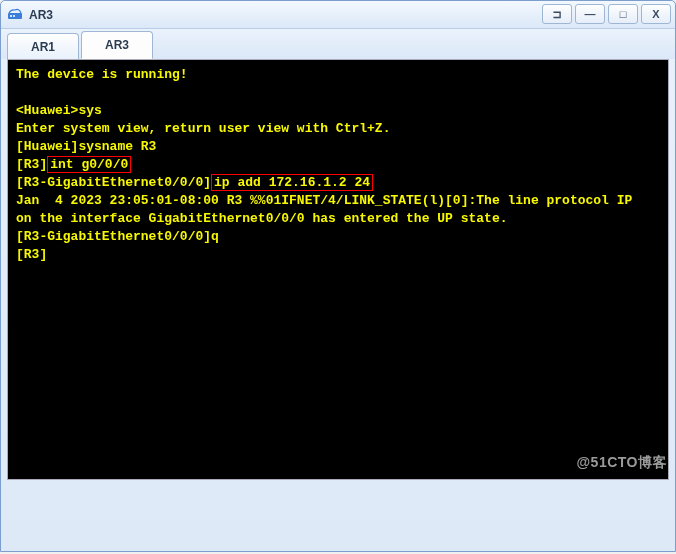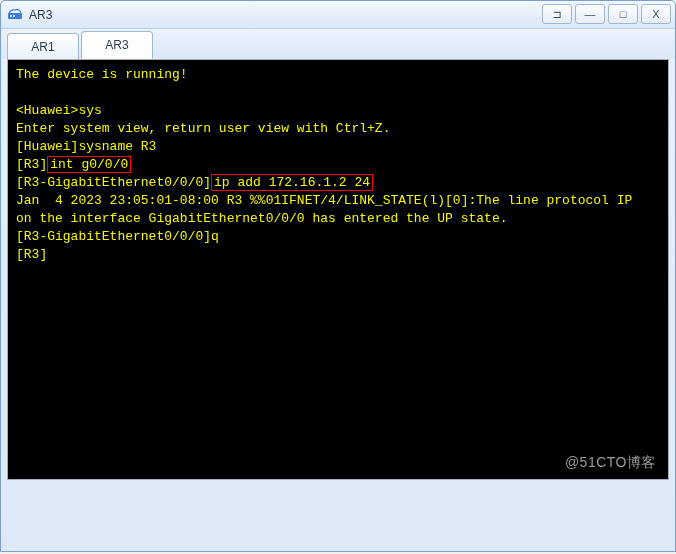--- a/index.html
+++ b/index.html
@@ -1,19 +1,19 @@
 <!DOCTYPE html>
 <html><head>
 <meta charset="utf-8">
 <style>
   * { margin: 0; padding: 0; box-sizing: border-box; }
   body { font-family: "Segoe UI", Tahoma, sans-serif; background: #f0f0f0; width: 676px; height: 554px; overflow: hidden; }
   .window {
     width: 676px; height: 552px; border: 1px solid #7b9ecd; border-radius: 5px 5px 0 0;
-    background: linear-gradient(#e8f1fb,#dde9f7); position: relative;
+    background: linear-gradient(#e8f1fb,#dde9f7); position: relative; font-weight: bold;
   }
   .titlebar {
     height: 28px; display: flex; align-items: center; padding: 0 6px;
     background: linear-gradient(#f3f8fe,#dbe8f8); border-bottom: 1px solid #b9cde6;
     border-radius: 5px 5px 0 0;
   }
   .titlebar .app-icon { width: 16px; height: 16px; margin-right: 6px; }
   .titlebar .title { font-size: 12px; color: #2b3b52; }
   .winbtns { position: absolute; right: 4px; top: 3px; display: flex; gap: 0; }
   .winbtn {
@@ -40,21 +40,21 @@
     position: relative;
     background: #000; border: 1px solid #aab; width: 100%; height: 421px;
     font-family: "Courier New", monospace; font-size: 13px; line-height: 18px;
     padding: 6px 8px; white-space: pre-wrap; overflow: hidden;
   }
   .y { color: #f8f800; }
   .redbox {
     border: 1px solid #ff0000; padding: 0 2px;
   }
   .watermark {
-    position: absolute; right: 12px; bottom: 8px; color: #9b9b9b; font-size: 14px;
+    position: absolute; right: 1px; bottom: 8px; color: #9b9b9b; font-size: 14px;
     font-family: "Microsoft YaHei", sans-serif; letter-spacing: 0.5px; pointer-events: none;
   }
 </style>
 </head>
 <body>
 
 <div class="window">
   <div class="titlebar">
     <svg class="app-icon" viewBox="0 0 16 16">
       <rect x="1" y="6" width="14" height="6" rx="1" fill="#3b7dd8"></rect>

